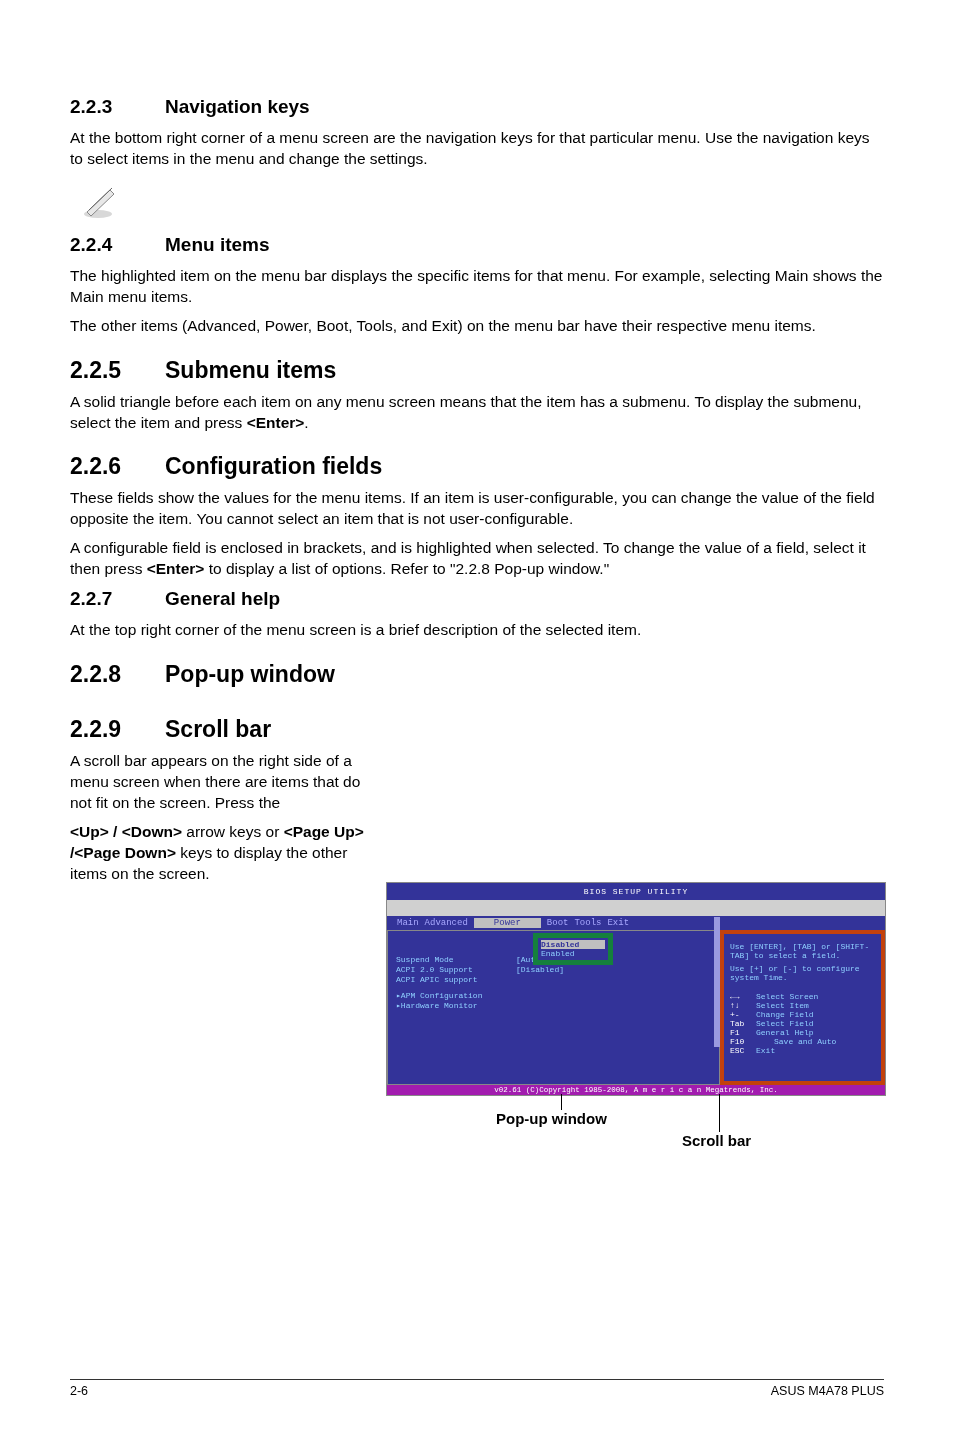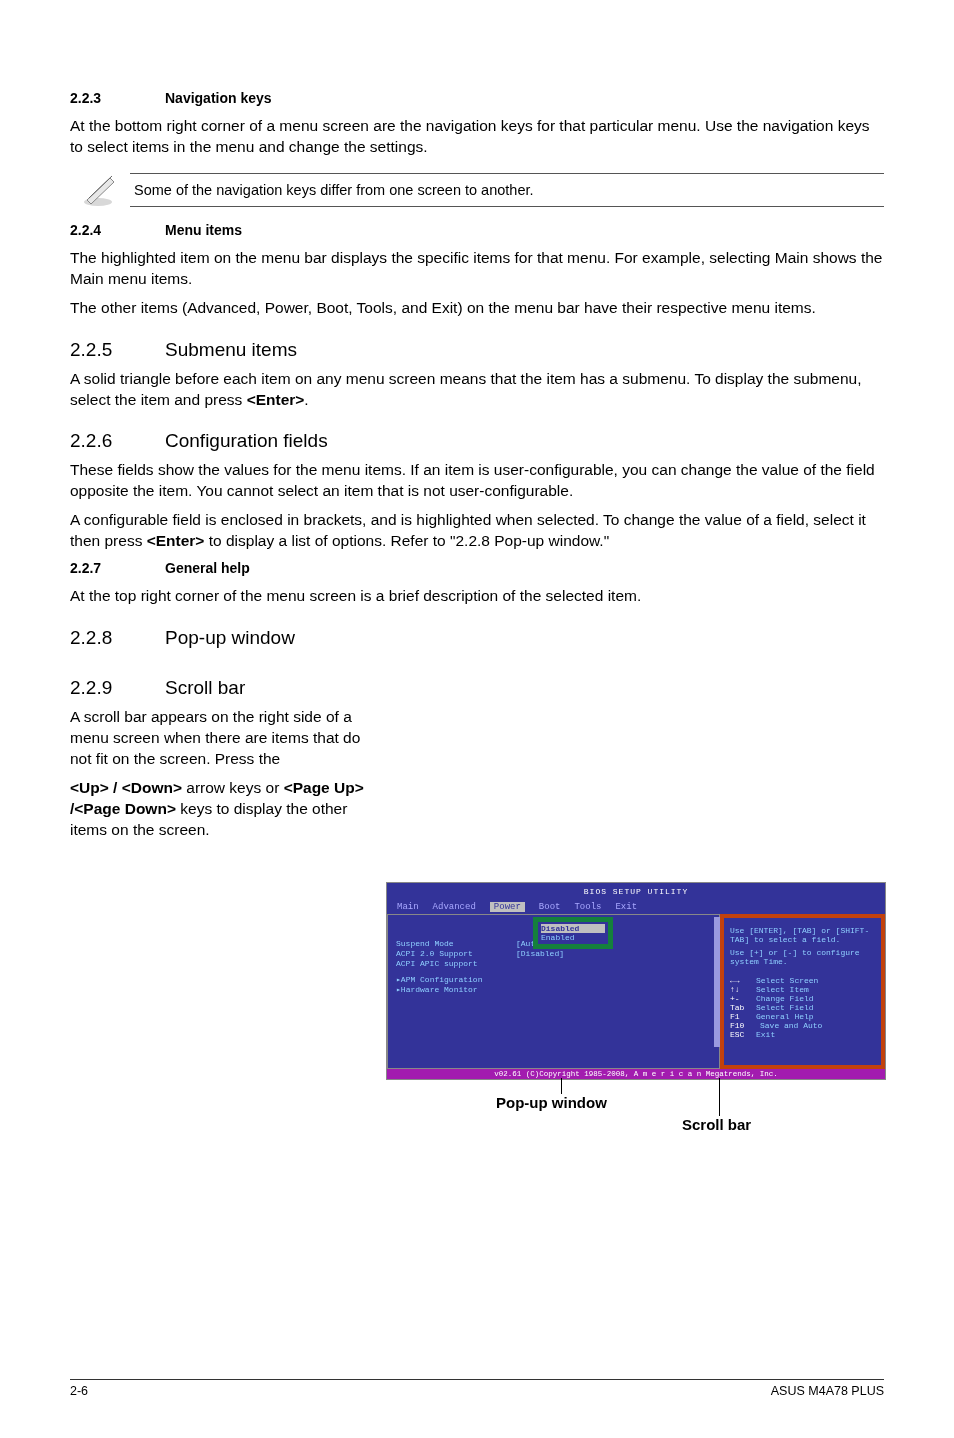--- a/index.html
+++ b/index.html
@@ -1,30 +1,30 @@
 <!DOCTYPE html>
 <html><head>
 <meta charset="utf-8">
 <style>
   * { box-sizing: border-box; margin: 0; padding: 0; }
   body { width: 954px; height: 1438px; background: #fff; font-family: Arial, Helvetica, sans-serif; color: #000; padding: 90px 70px 40px 70px; position: relative; }
-  .section-title { font-size: 14px; font-weight: bold; margin-bottom: 10px; }
+  .section-title { font-size: 19px; font-weight: bold; margin-top: 6px; margin-bottom: 10px; }
   .section-title .num { display: inline-block; width: 95px; }
-  .sub-title { font-size: 19px; font-weight: normal; margin-top: 20px; margin-bottom: 8px; }
+  .sub-title { font-size: 23px; font-weight: bold; margin-top: 20px; margin-bottom: 8px; }
   .sub-title .num { display: inline-block; width: 95px; }
   p { font-size: 15.5px; line-height: 1.35; margin-bottom: 8px; }
   .note-row { display: flex; align-items: center; margin: 14px 0 14px 0; }
   .note-icon { width: 60px; flex-shrink: 0; display: flex; align-items: center; justify-content: center; }
   .note-box { flex: 1; border-top: 1px solid #555; border-bottom: 1px solid #555; padding: 8px 4px; font-size: 14.5px; }
   b { font-weight: bold; }
   .bios-wrap { position: absolute; right: 68px; top: 882px; width: 500px; }
   .bios { width: 500px; background: #d0d0d0; border: 1px solid #888; font-family: "Courier New", monospace; font-size: 8px; color: #fff; }
   .bios-title { background: #333399; color: #fff; text-align: center; font-size: 8px; padding: 4px 0; letter-spacing: 1px; }
-  .bios-menu { background: #333399; color: #a8a8ff; display: flex; gap: 14px; padding: 2px 10px; font-size: 9px; }
-  .bios-menu .active { background: #c0c0c0; color: #333399; padding: 0 4px; }
+  .bios-menu { background: #333399; color: #a8a8ff; display: flex; gap: 6px; padding: 2px 10px; font-size: 9px; margin-top: 16px; }
+  .bios-menu .active { background: #c0c0c0; color: #333399; padding: 0 20px; }
   .bios-body { display: flex; height: 155px; }
   .bios-left { flex: 1; background: #333399; border: 1px solid #888; padding: 24px 8px; position: relative; }
   .bios-right { width: 165px; background: #333399; border: 4px solid #c2410c; padding: 8px 6px; }
   .bios-row { display: flex; color: #8fcfff; margin-bottom: 1px; }
   .bios-row .lbl { width: 120px; }
   .bios-foot { background: #a21caf; color: #fff; text-align: center; font-size: 7.5px; padding: 1px 0; }
   .popup { position: absolute; left: 145px; top: 2px; width: 80px; background: #333399; border: 5px solid #15803d; padding: 2px 3px; }
   .popup .sel { background: #c0c0c0; color: #333399; width: 100%; font-weight: bold; }
   .callout { font-weight: bold; font-size: 15px; text-align: center; }
   .scroll-ind { position: absolute; right: 166px; top: 35px; width: 6px; height: 130px; background: #9a9ae0; }
@@ -41,21 +41,20 @@
 <p>At the bottom right corner of a menu screen are the navigation keys for that particular menu. Use the navigation keys to select items in the menu and change the settings.</p>
 
 <div class="note-row">
   <div class="note-icon">
     <svg width="40" height="36" viewBox="0 0 40 36">
       <ellipse cx="18" cy="30" rx="14" ry="4" fill="#d8d8d8"></ellipse>
       <polygon points="7,28 30,6 34,10 11,32" fill="#e8e8e8" stroke="#888" stroke-width="1"></polygon>
       <line x1="9" y1="26" x2="32" y2="4" stroke="#666" stroke-width="1"></line>
     </svg>
   </div>
-  <div class="note-box">Some of the navigation keys differ from one screen to another.</div>
 </div>
 
 <div class="section-title">
   <span class="num">2.2.4</span><span>Menu items</span>
 </div>
 <p>The highlighted item on the menu bar  displays the specific items for that menu. For example, selecting Main shows the Main menu items.</p>
 <p>The other items (Advanced, Power, Boot, Tools, and Exit) on the menu bar have their respective menu items.</p>
 
 <div class="sub-title">
   <span class="num">2.2.5</span><span>Submenu items</span>
@@ -134,21 +133,21 @@
       </div>
       <div class="scroll-ind"></div>
       <div class="bios-right">
         <div style="color:#8fcfff;margin-bottom:4px">Use [ENTER], [TAB] or [SHIFT-TAB] to select a field.</div>
         <div style="color:#8fcfff;margin-bottom:10px">Use [+] or [-] to configure system Time.</div>
         <div><span style="color:#fff;display:inline-block;width:26px">←→</span><span style="color:#8fcfff">Select Screen</span></div>
         <div><span style="color:#fff;display:inline-block;width:26px">↑↓</span><span style="color:#8fcfff">Select Item</span></div>
         <div><span style="color:#fff;display:inline-block;width:26px">+-</span><span style="color:#8fcfff">Change Field</span></div>
         <div><span style="color:#fff;display:inline-block;width:26px">Tab</span><span style="color:#8fcfff">Select Field</span></div>
         <div><span style="color:#fff;display:inline-block;width:26px">F1</span><span style="color:#8fcfff">General Help</span></div>
-        <div><span style="color:#fff;display:inline-block;width:30px">F10</span><span style="color:#8fcfff">Save and Auto</span></div>
+        <div><span style="color:#fff;display:inline-block;width:44px">F10</span><span style="color:#8fcfff">Save and Auto</span></div>
         <div><span style="color:#fff;display:inline-block;width:26px">ESC</span><span style="color:#8fcfff">Exit</span></div>
       </div>
     </div>
     <div class="bios-foot">v02.61 (C)Copyright 1985-2008, A m e r i c a n Megatrends, Inc.</div>
   </div>
   <div style="position:relative;height:50px">
     <div style="position:absolute;left:175px;top:-2px;width:1px;height:16px;background:#000"></div>
     <div class="callout" style="position:absolute;left:110px;top:14px">Pop-up window</div>
     <div style="position:absolute;left:333px;top:-2px;width:1px;height:38px;background:#000"></div>
     <div class="callout" style="position:absolute;left:296px;top:36px">Scroll bar</div>

